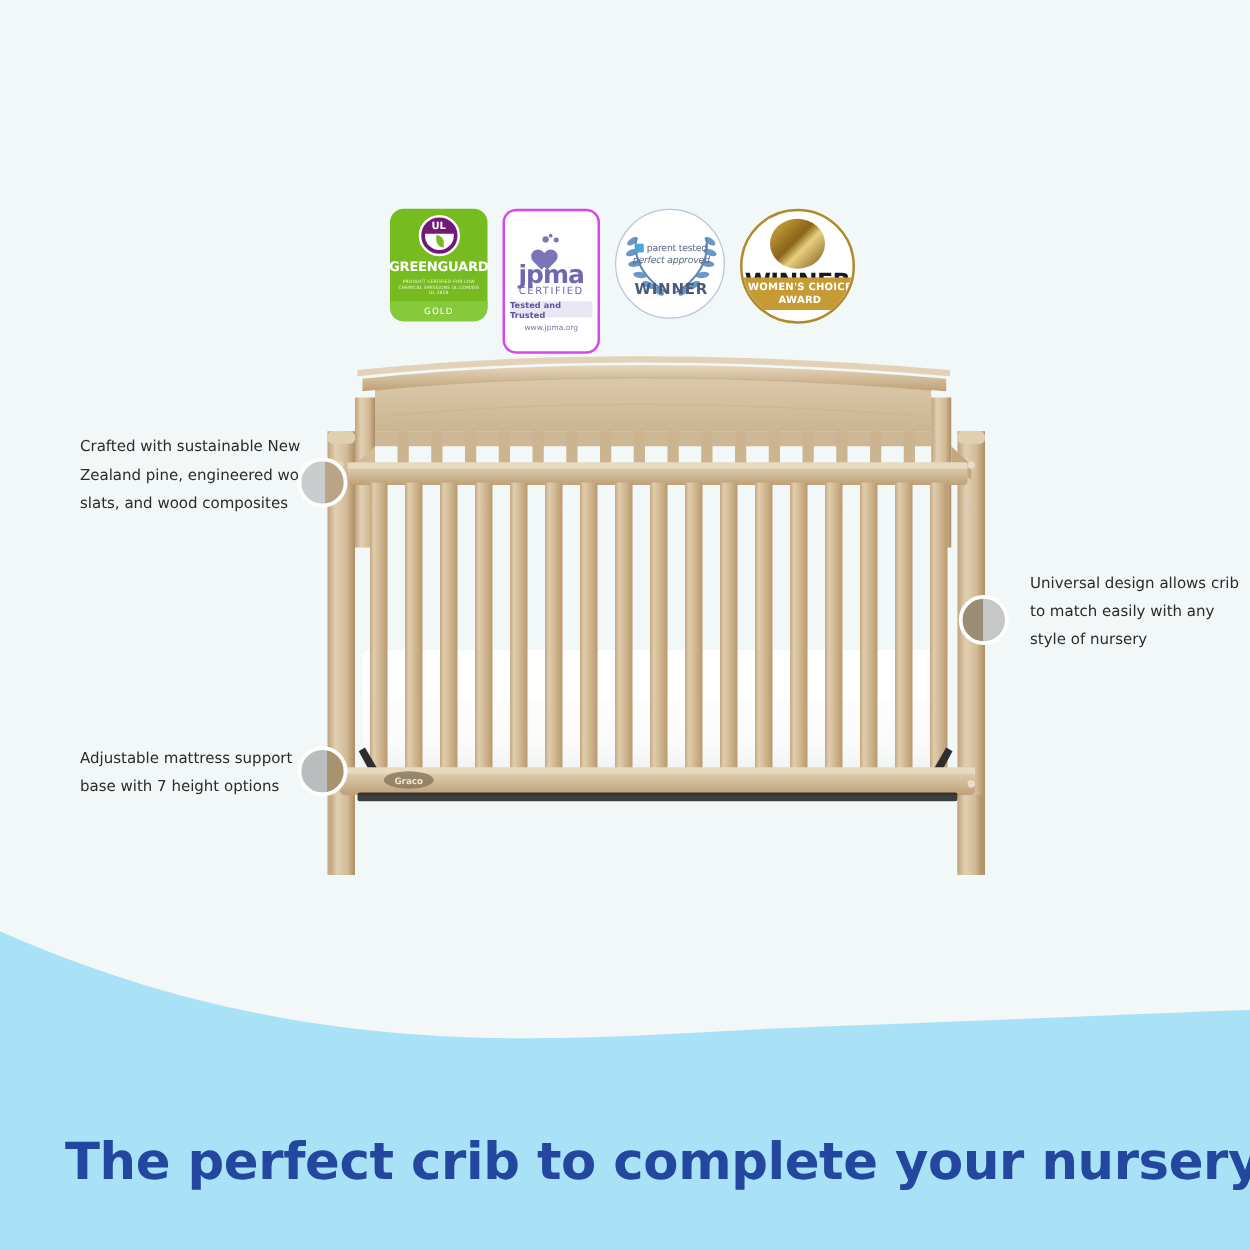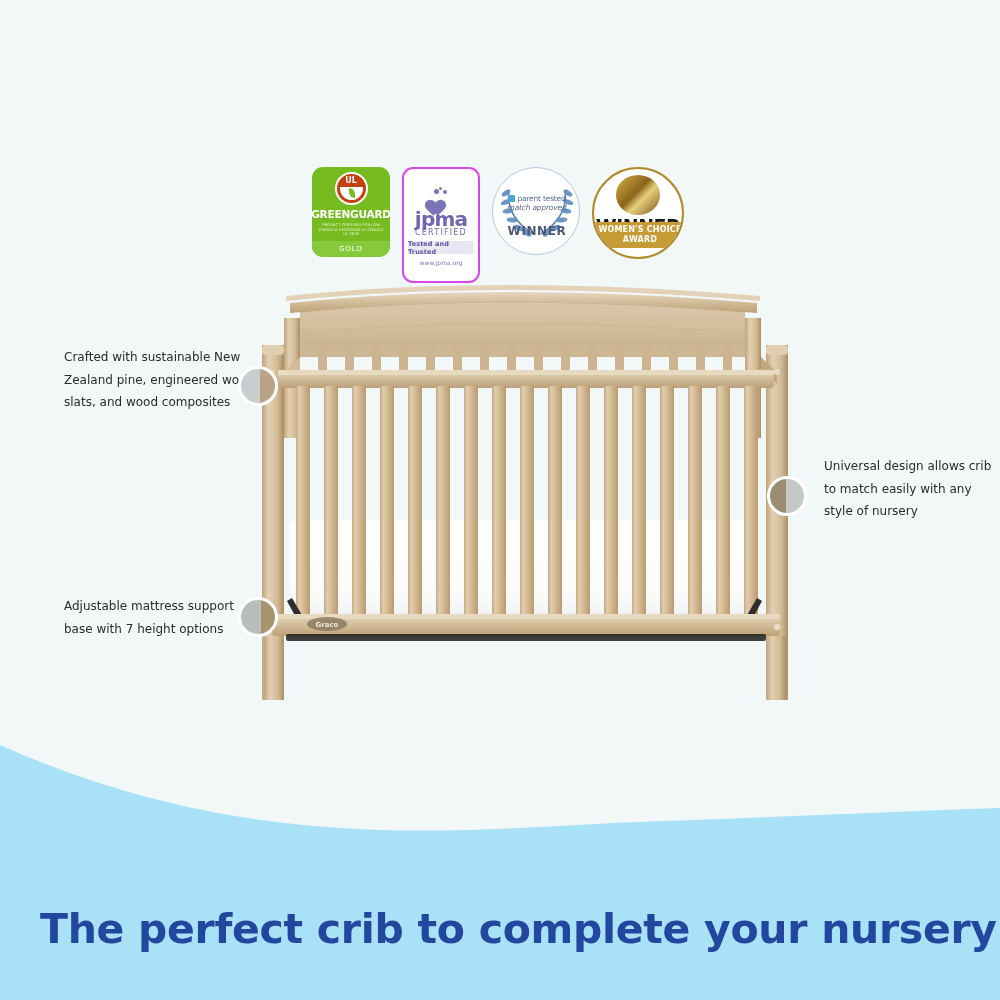--- a/index.html
+++ b/index.html
@@ -21,21 +21,21 @@
     position: absolute;
     left: 0;
     top: 700px;
     width: 1000px;
     height: 300px;
   }
   .wave-band svg { display: block; }
 
   .headline {
     position: absolute;
-    left: 40px;
+    left: 52px;
     top: 905px;
     width: 920px;
     font-family: "DejaVu Sans", sans-serif;
     font-weight: bold;
     font-size: 41px;
     letter-spacing: -0.3px;
     color: #23469e;
     white-space: nowrap;
   }
 
@@ -60,21 +60,21 @@
     background: #76bc21;
     display: flex;
     flex-direction: column;
     align-items: center;
     padding-top: 5px;
     box-sizing: border-box;
   }
   .gg-ul {
     width: 29px; height: 29px;
     border-radius: 50%;
-    background: #c2410c;
+    background: #701a75;
     border: 2px solid #ffffff;
     position: relative;
     margin-bottom: 2px;
   }
   .gg-ul::after{
     content:"";
     position:absolute;
     left:3px; top:13px;
     width:23px; height:13px;
     border-radius: 0 0 12px 12px;
@@ -398,21 +398,21 @@
           <ellipse cx="75" cy="25" rx="5" ry="2.4" transform="rotate(35 75 25)"></ellipse>
           <ellipse cx="75" cy="34" rx="5.5" ry="2.5" transform="rotate(20 75 34)"></ellipse>
           <ellipse cx="73" cy="43" rx="5.5" ry="2.5" transform="rotate(8 73 43)"></ellipse>
           <ellipse cx="69" cy="52" rx="5.5" ry="2.5" transform="rotate(-8 69 52)"></ellipse>
           <ellipse cx="62" cy="60" rx="5.5" ry="2.5" transform="rotate(-25 62 60)"></ellipse>
           <ellipse cx="54" cy="65" rx="5" ry="2.4" transform="rotate(-38 54 65)"></ellipse>
         </g>
       </svg>
       <div class="ptpa-logo">
         <div class="ptpa-l1"><span class="ptpa-sq"></span><span>parent tested</span></div>
-        <div class="ptpa-l2">match approved</div>
+        <div class="ptpa-l2">perfect approved</div>
       </div>
       <div class="ptpa-winner">WINNER</div>
     </div>
 
     <div class="badge badge-wca">
       <div class="wca-medal"></div>
       <div class="wca-winner">WINNER</div>
       <div class="wca-band">
         <span class="wca-b1">WOMEN'S CHOICE</span>
         <span class="wca-b2">AWARD</span>

